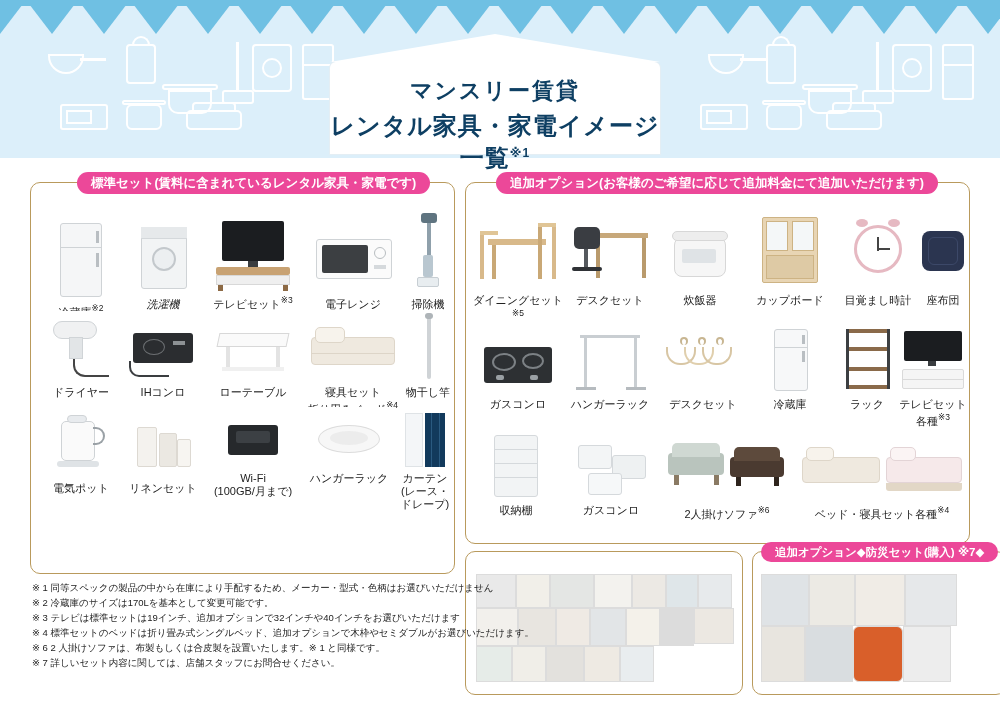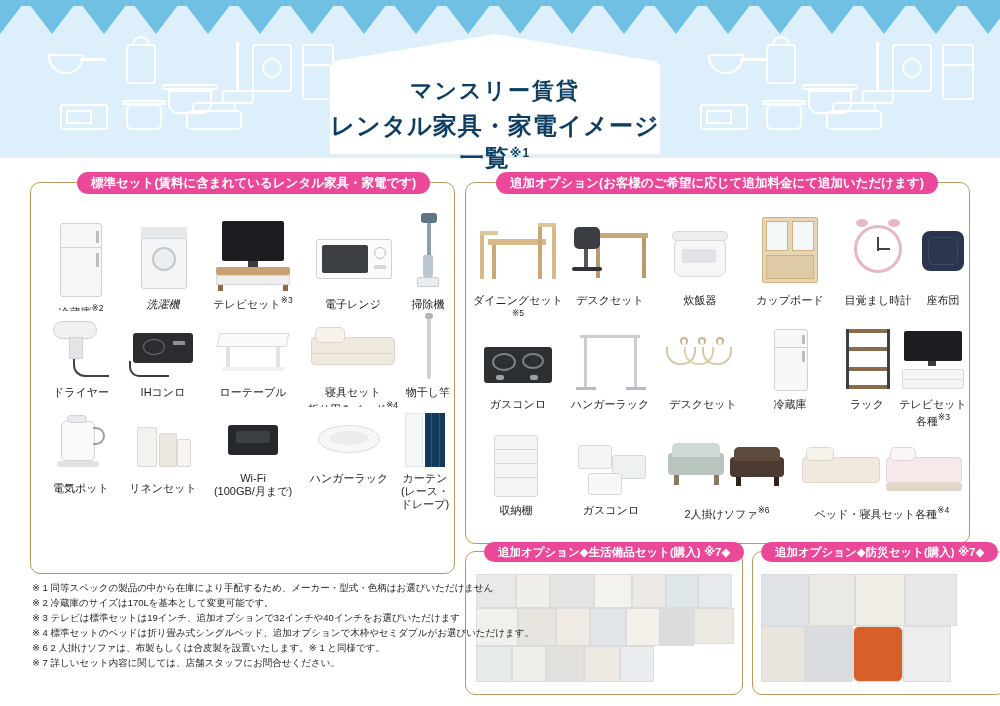--- a/index.html
+++ b/index.html
@@ -575,23 +575,20 @@
       <span class="sh" style="left:8px;top:16px;width:28px;height:14px;background:#f7f3ec;border:1px solid #ded6c9;border-radius:5px;"></span>
       <span class="sh" style="left:88px;top:26px;width:76px;height:26px;background:#f6e9ea;border:1px solid #e3d4d6;border-radius:4px;"></span>
       <span class="sh" style="left:92px;top:16px;width:26px;height:14px;background:#fbf4f4;border:1px solid #e3d4d6;border-radius:5px;"></span>
       <span class="sh" style="left:88px;top:52px;width:76px;height:8px;background:#e2d7c6;border-radius:0 0 3px 3px;"></span>
     </div>
     <div class="caption"><span>ベッド・寝具セット各種</span><span class="sup">※4</span></div>
   </div>
 </div>
 
 <div class="panel" style="left:465px;top:551px;width:278px;height:144px;">
-  <div class="panel-title sm" style="left:18px;top:-10px;">
-    <span>追加オプション◆生活備品セット(購入)</span>&nbsp;<span>※7◆</span>
-  </div>
   <div class="small-panel-imgrow" style="left:10px;top:22px;width:258px;height:112px;">
     <span class="ph" style="width:40px;height:34px;background:#e9e9e9;"></span>
     <span class="ph" style="width:34px;height:34px;background:#f1efe9;"></span>
     <span class="ph" style="width:44px;height:34px;background:#e4e6e4;"></span>
     <span class="ph" style="width:38px;height:34px;background:#f3f2ee;"></span>
     <span class="ph" style="width:34px;height:34px;background:#ece9e4;"></span>
     <span class="ph" style="width:32px;height:34px;background:#dfe6e9;"></span>
     <span class="ph" style="width:34px;height:34px;background:#e7eaec;"></span>
     <span class="ph" style="width:42px;height:38px;background:#f2f0ec;"></span>
     <span class="ph" style="width:38px;height:38px;background:#e8e5e0;"></span>

